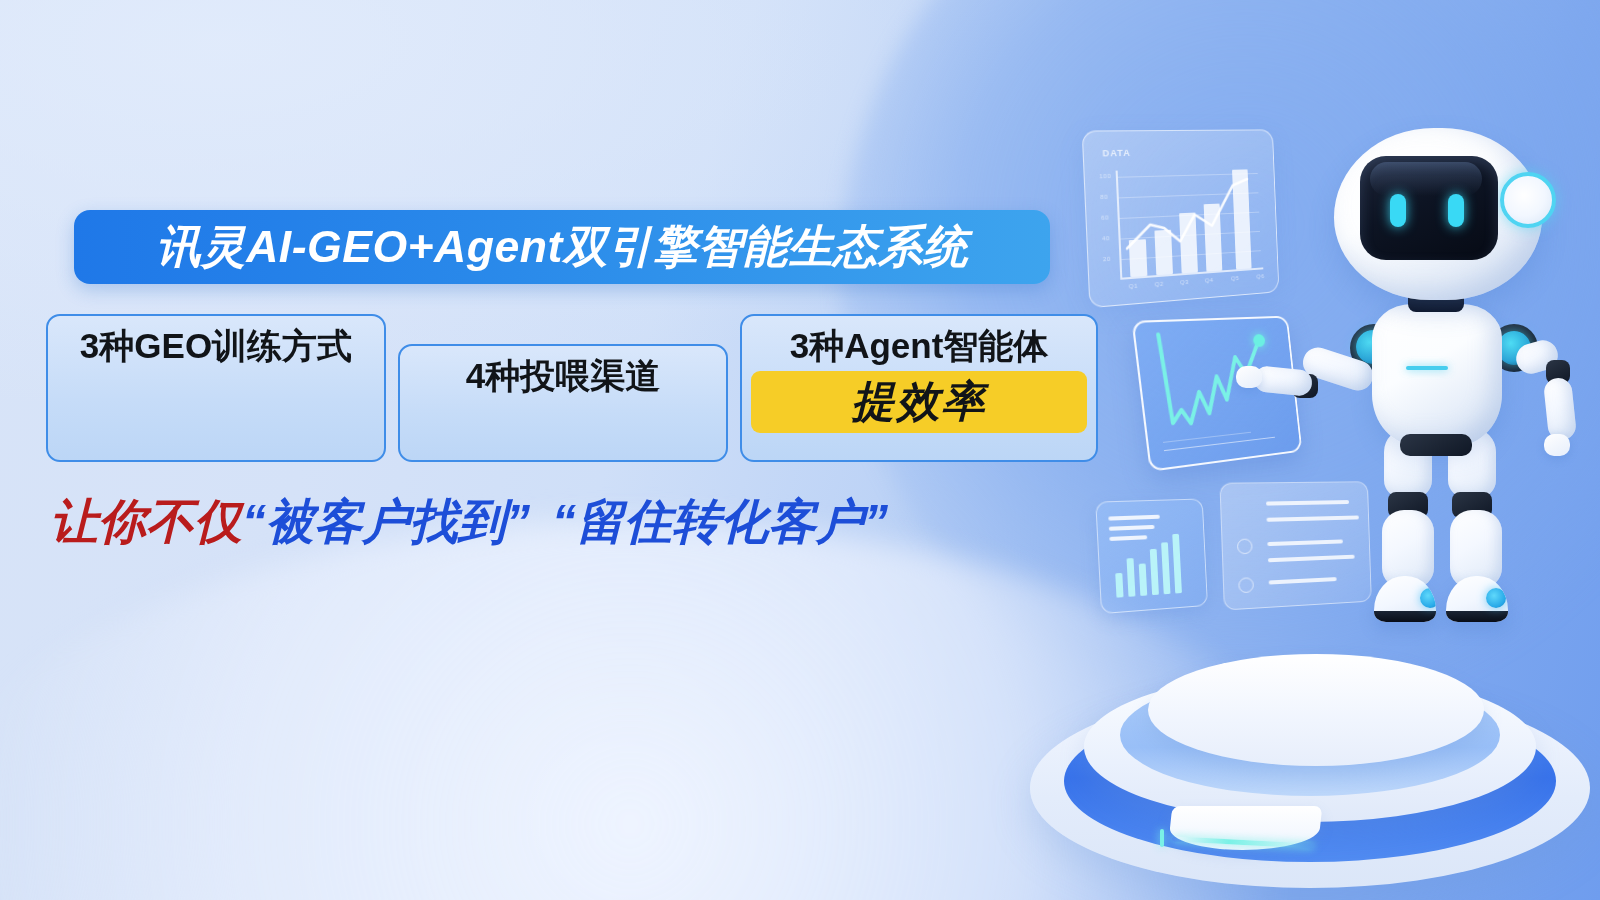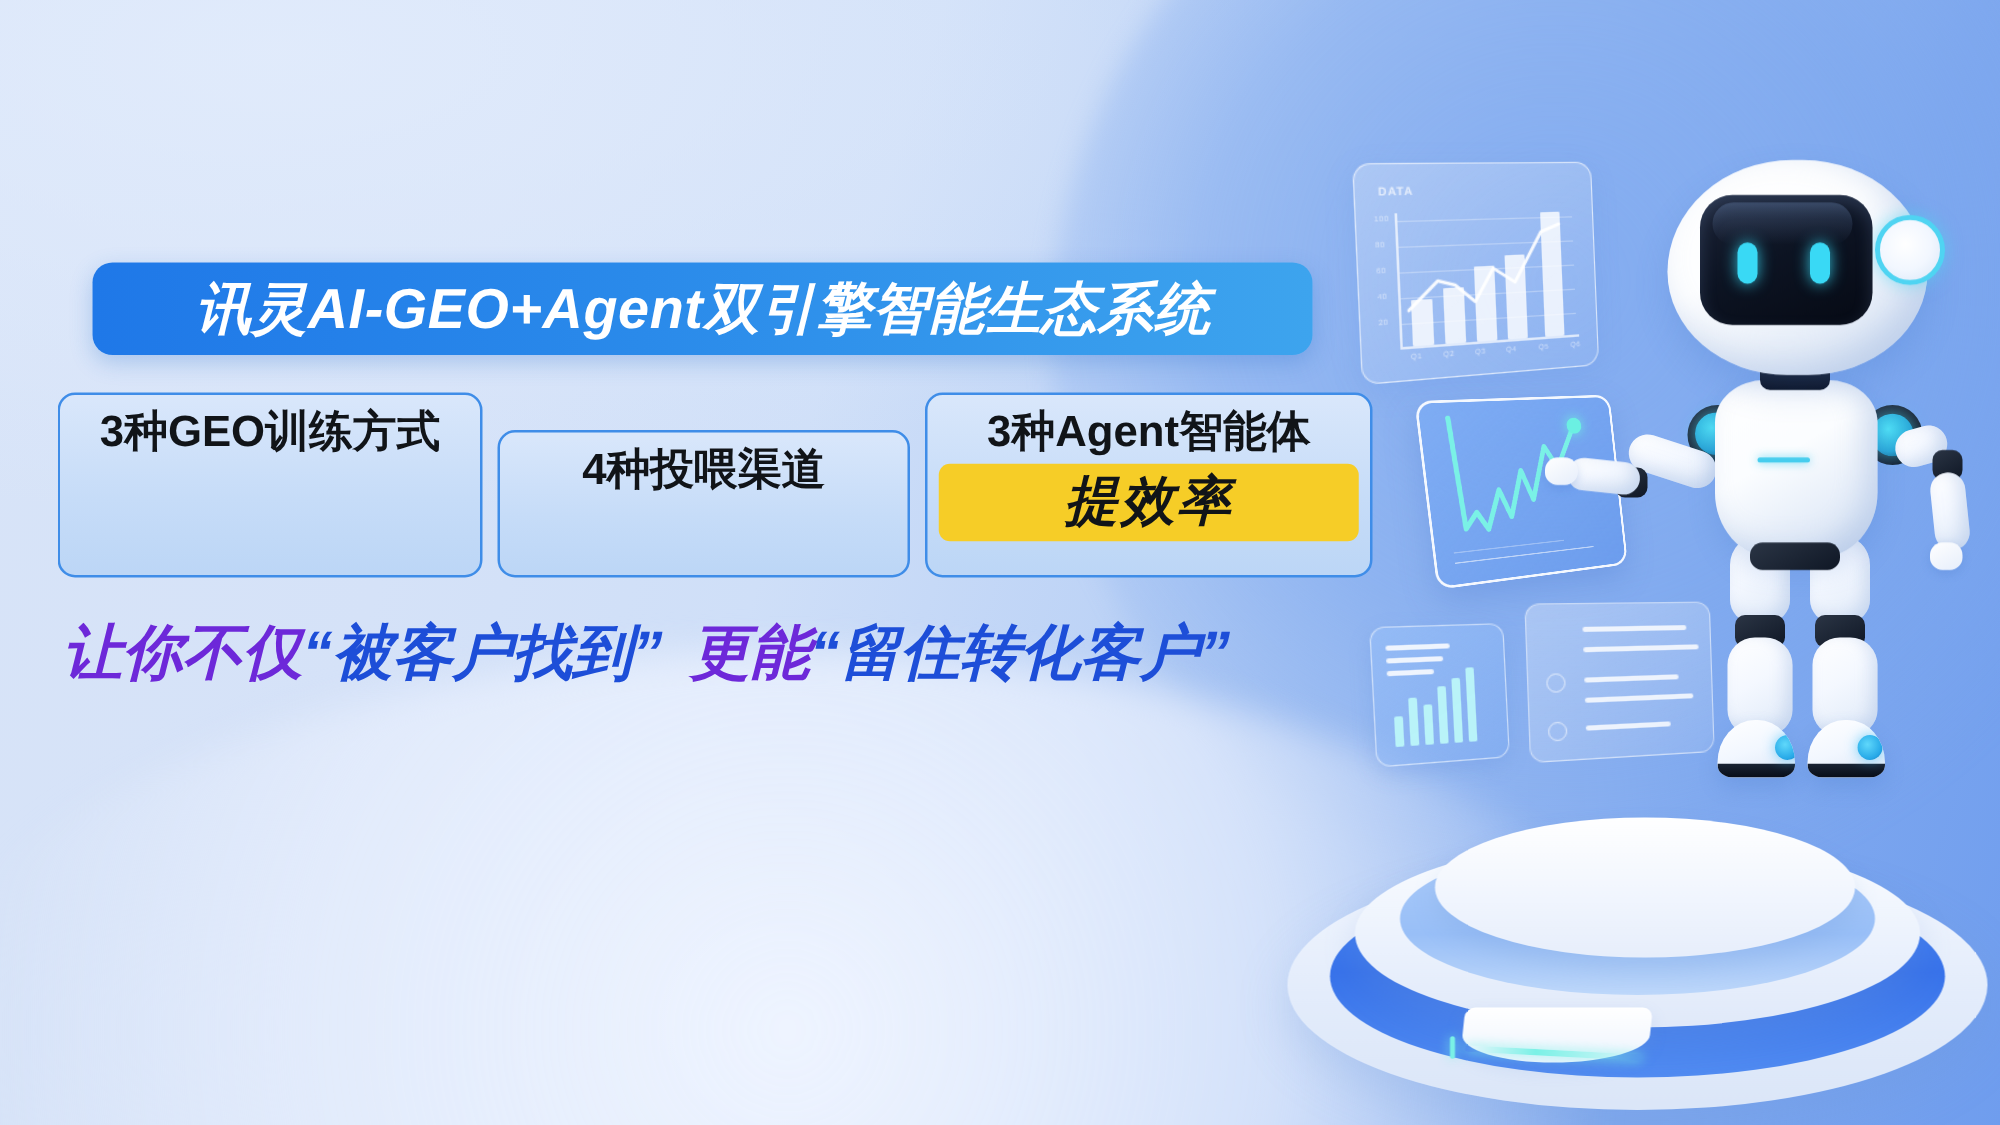--- a/index.html
+++ b/index.html
@@ -155,21 +155,21 @@
     width: 1040px;
     height: 72px;
     display: flex;
     align-items: center;
     white-space: nowrap;
     font-size: 48px;
     font-weight: 900;
     font-style: italic;
     letter-spacing: 0px;
   }
-  .tg-dark { color: #6d28d9; text-align: center; }
+  .tg-dark { color: #b91c1c; text-align: center; }
   .tg-red  { color: #1d4ed8; }
   .tg-gap  { display: inline-block; width: 22px; }
 
   
   .holo-chart {
     position: absolute;
     left: 1086px;
     top: 130px;
     width: 196px;
     height: 168px;
@@ -656,17 +656,16 @@
       <div class="card-ribbon">
         <span class="ribbon-text">提效率</span>
       </div>
     </div>
   </div>
 
   <div class="tagline">
     <span class="tg-dark">让你不仅</span>
     <span class="tg-red">“被客户找到”</span>
     <span class="tg-gap"></span>
-    <span class="tg-dark">更能</span>
     <span class="tg-red">“留住转化客户”</span>
   </div>
 
 </div>
 
 </body></html>

